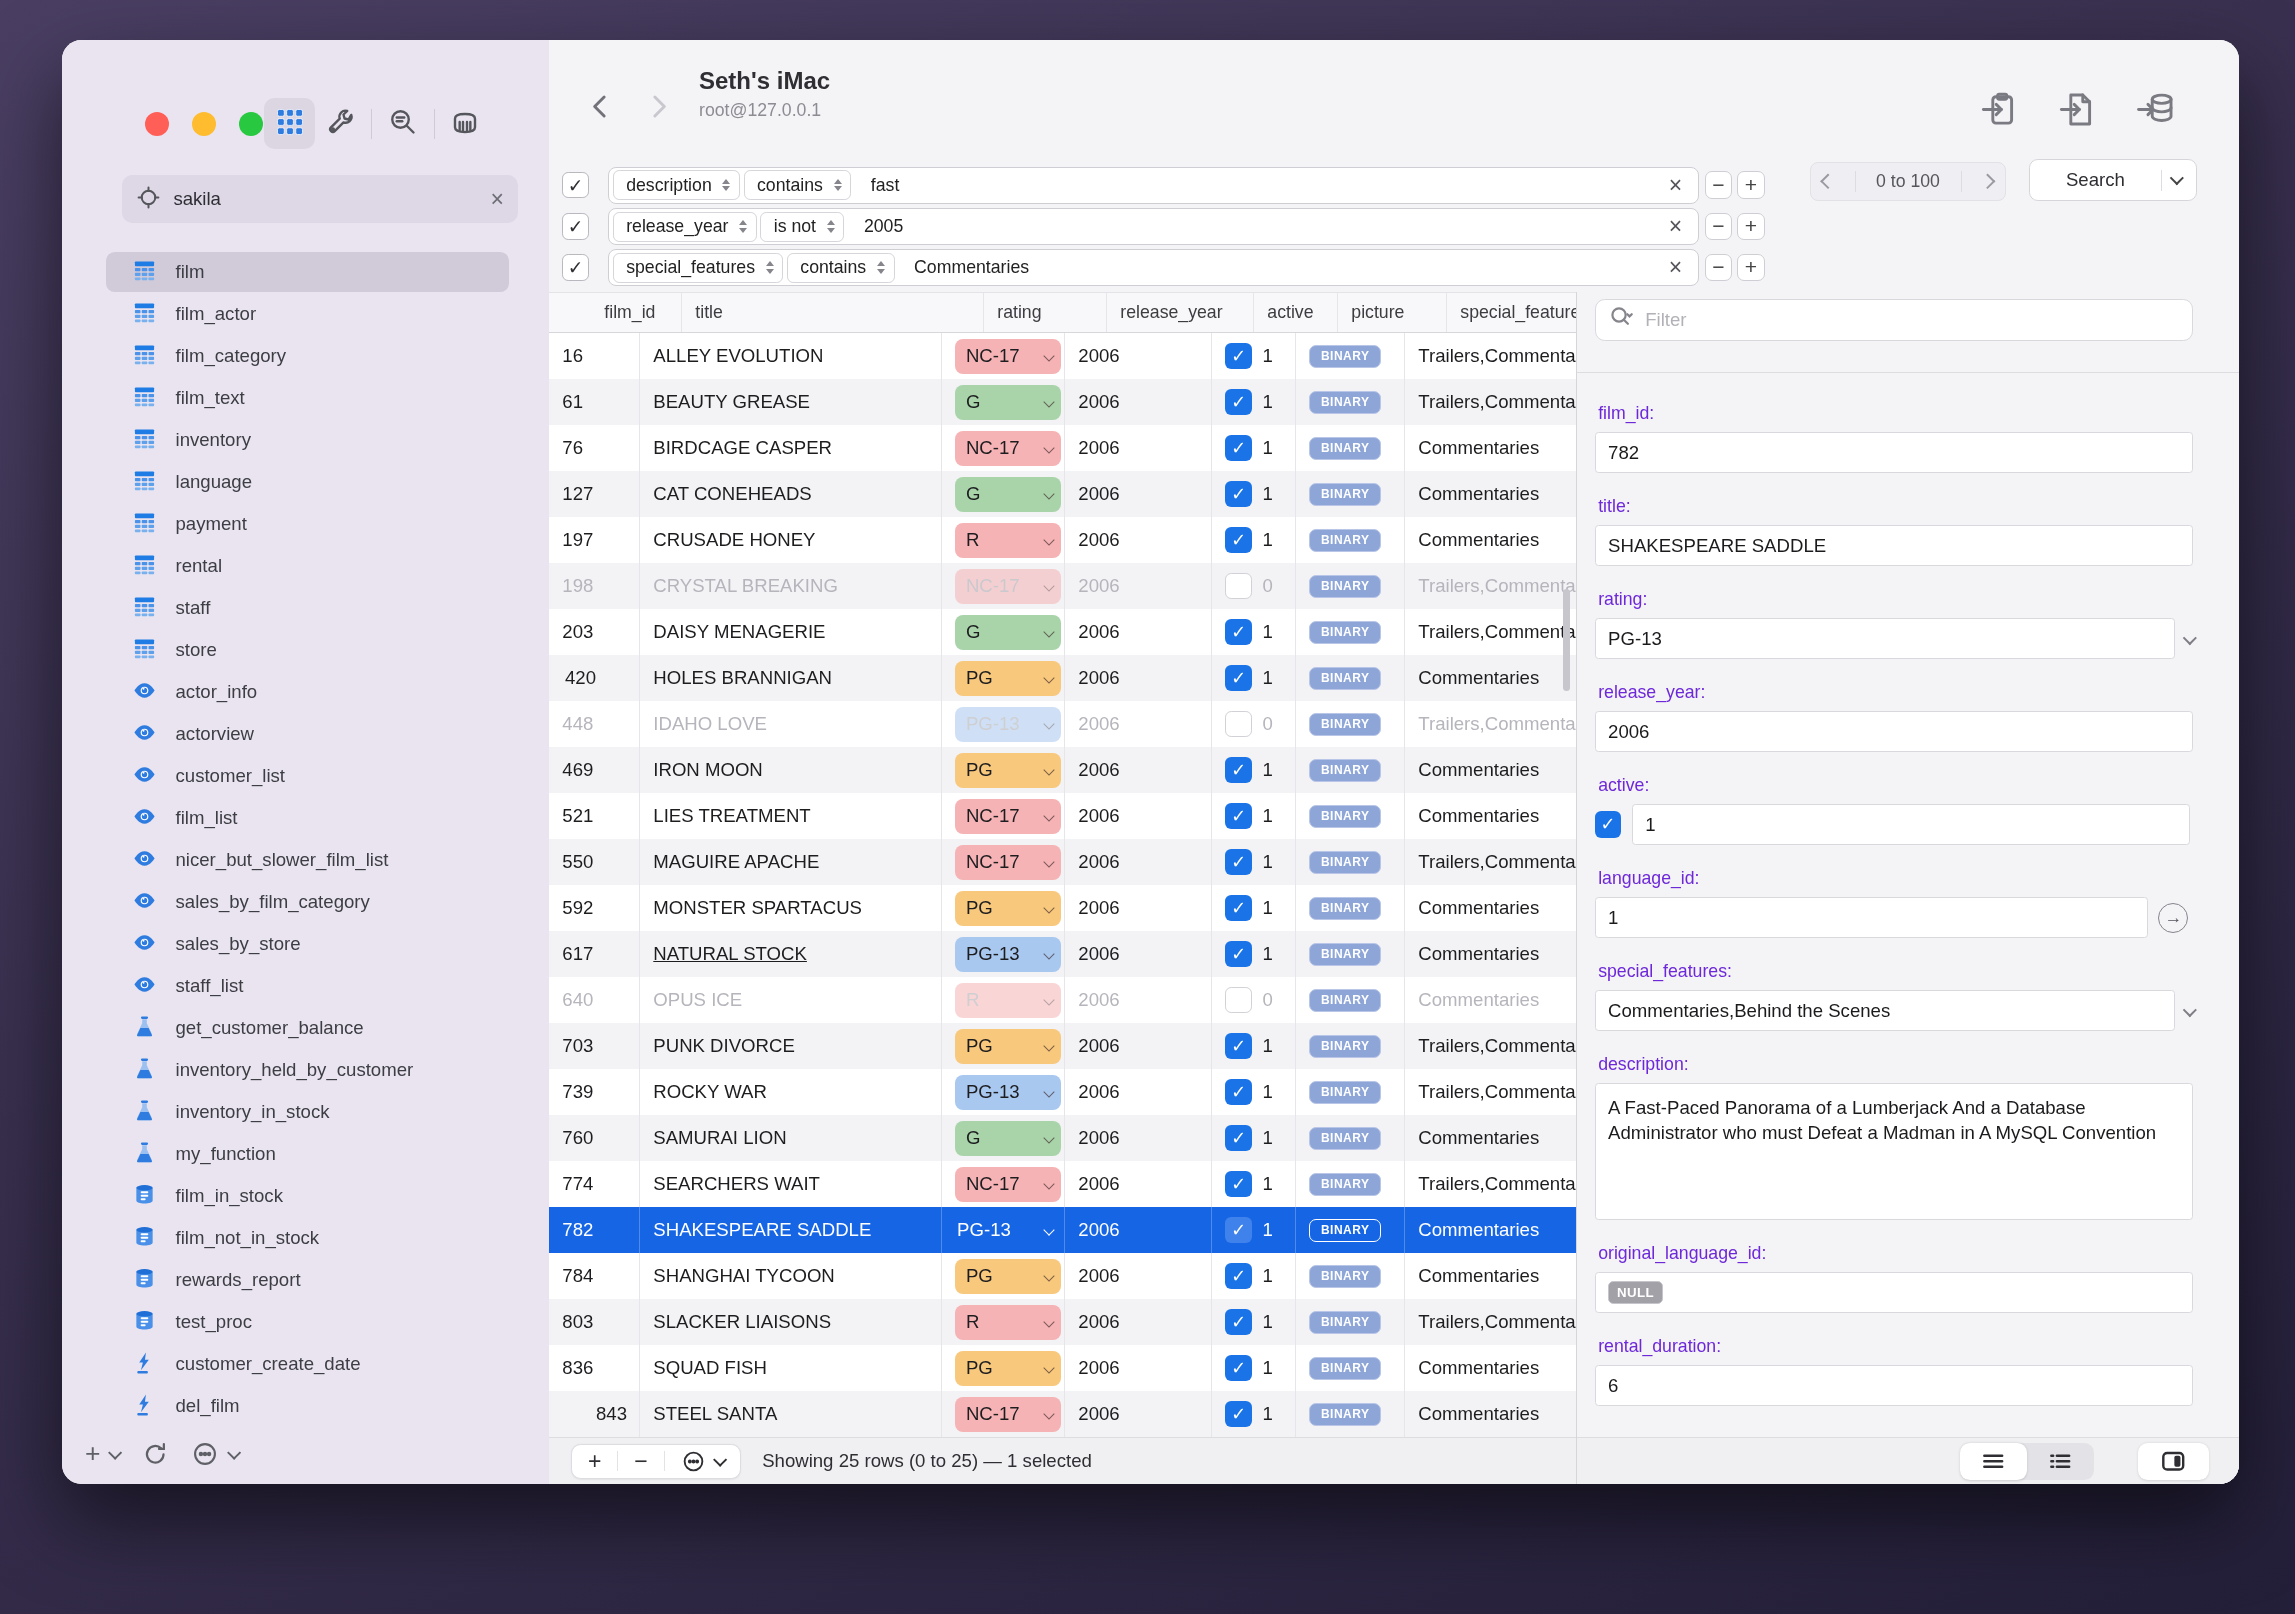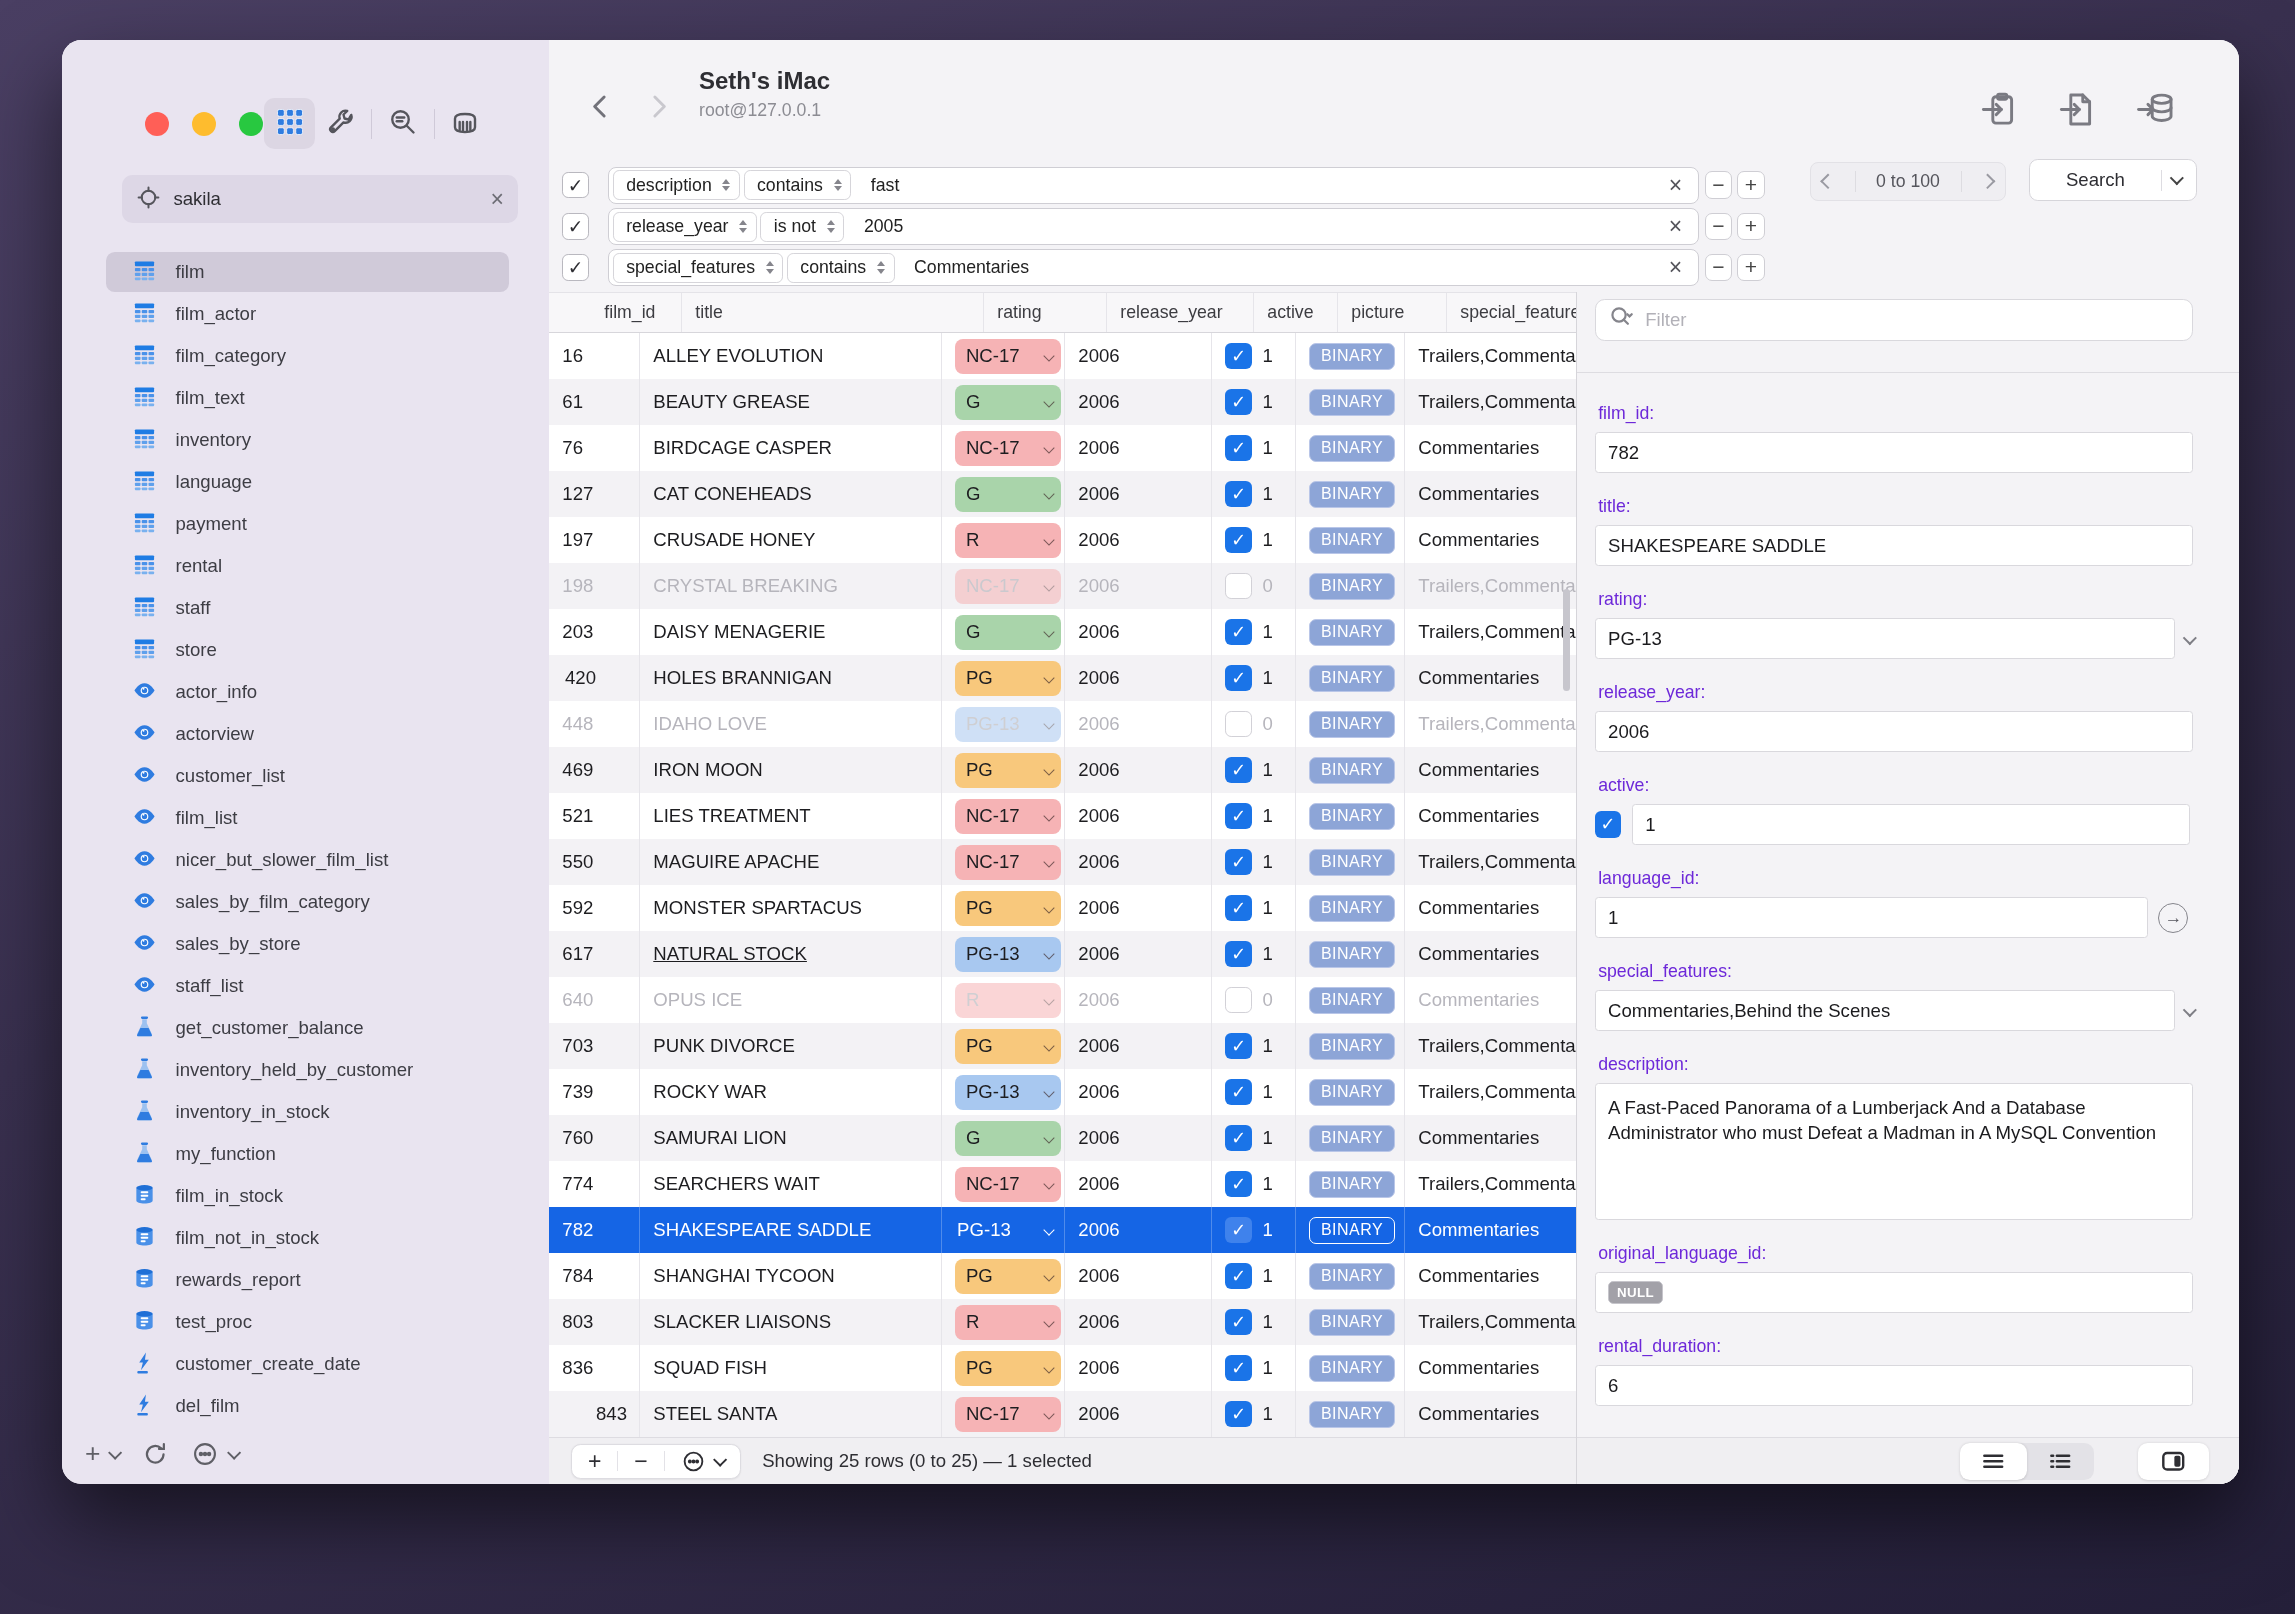--- a/index.html
+++ b/index.html
@@ -95,21 +95,21 @@
   .pill-rating .pr-chev { position:absolute; right:8.8px; width:8px; height:8px;
     border-right:1.8px solid rgba(60,40,40,.65); border-bottom:1.8px solid rgba(60,40,40,.65); transform:rotate(45deg); }
   .selrow .pill-rating { background:transparent !important; color:#fff; padding-left:1.8px; }
   .selrow .pill-rating .pr-chev { border-color:#fff; }
   .cb { width:26.5px; height:26.5px; border-radius:6.2px; flex:none; }
   .cb.on { background:#1a74e8; color:#fff; text-align:center; font-size:17.7px; line-height:26.5px; font-weight:bold; }
   .cb.off { background:#fff; border:1.3px solid #d2d1d7; }
   .selrow .cb.on { background:#3f82ec; }
   .actnum { margin-left:10.6px; }
   .badge-binary { background:#8da5d7; border:1.8px solid #b9c6e8; border-radius:7px; color:#fff;
-    font-size:16px; font-weight:normal; letter-spacing:0.5px; padding:3.5px 10.6px; }
+    font-size:12px; font-weight:bold; letter-spacing:0.5px; padding:3.5px 10.6px; }
   .selrow .badge-binary { background:transparent; border-color:#fff; }
   .vscroll { position:absolute; left:1014px; top:549px; width:7px; height:102px; border-radius:3.5px; background:#c7c6cd; }
 
   
   .statusbar { position:absolute; left:0; top:1397px; width:1027px; height:47px; background:#f0eff2;
     border-top:0.9px solid #dddce1; display:flex; align-items:center; }
   .sb-group { margin-left:22px; height:35px; background:#fff; border:0.9px solid #dddce1; border-radius:9.7px;
     display:flex; align-items:center; box-shadow:0 0.9px 1.8px rgba(0,0,0,.06); }
   .sb-group .b { font-size:23px; color:#2e2e33; padding:0 16px; display:flex; align-items:center; }
   .sb-group .sep { width:0.9px; height:19.5px; background:#e3e2e7; }

